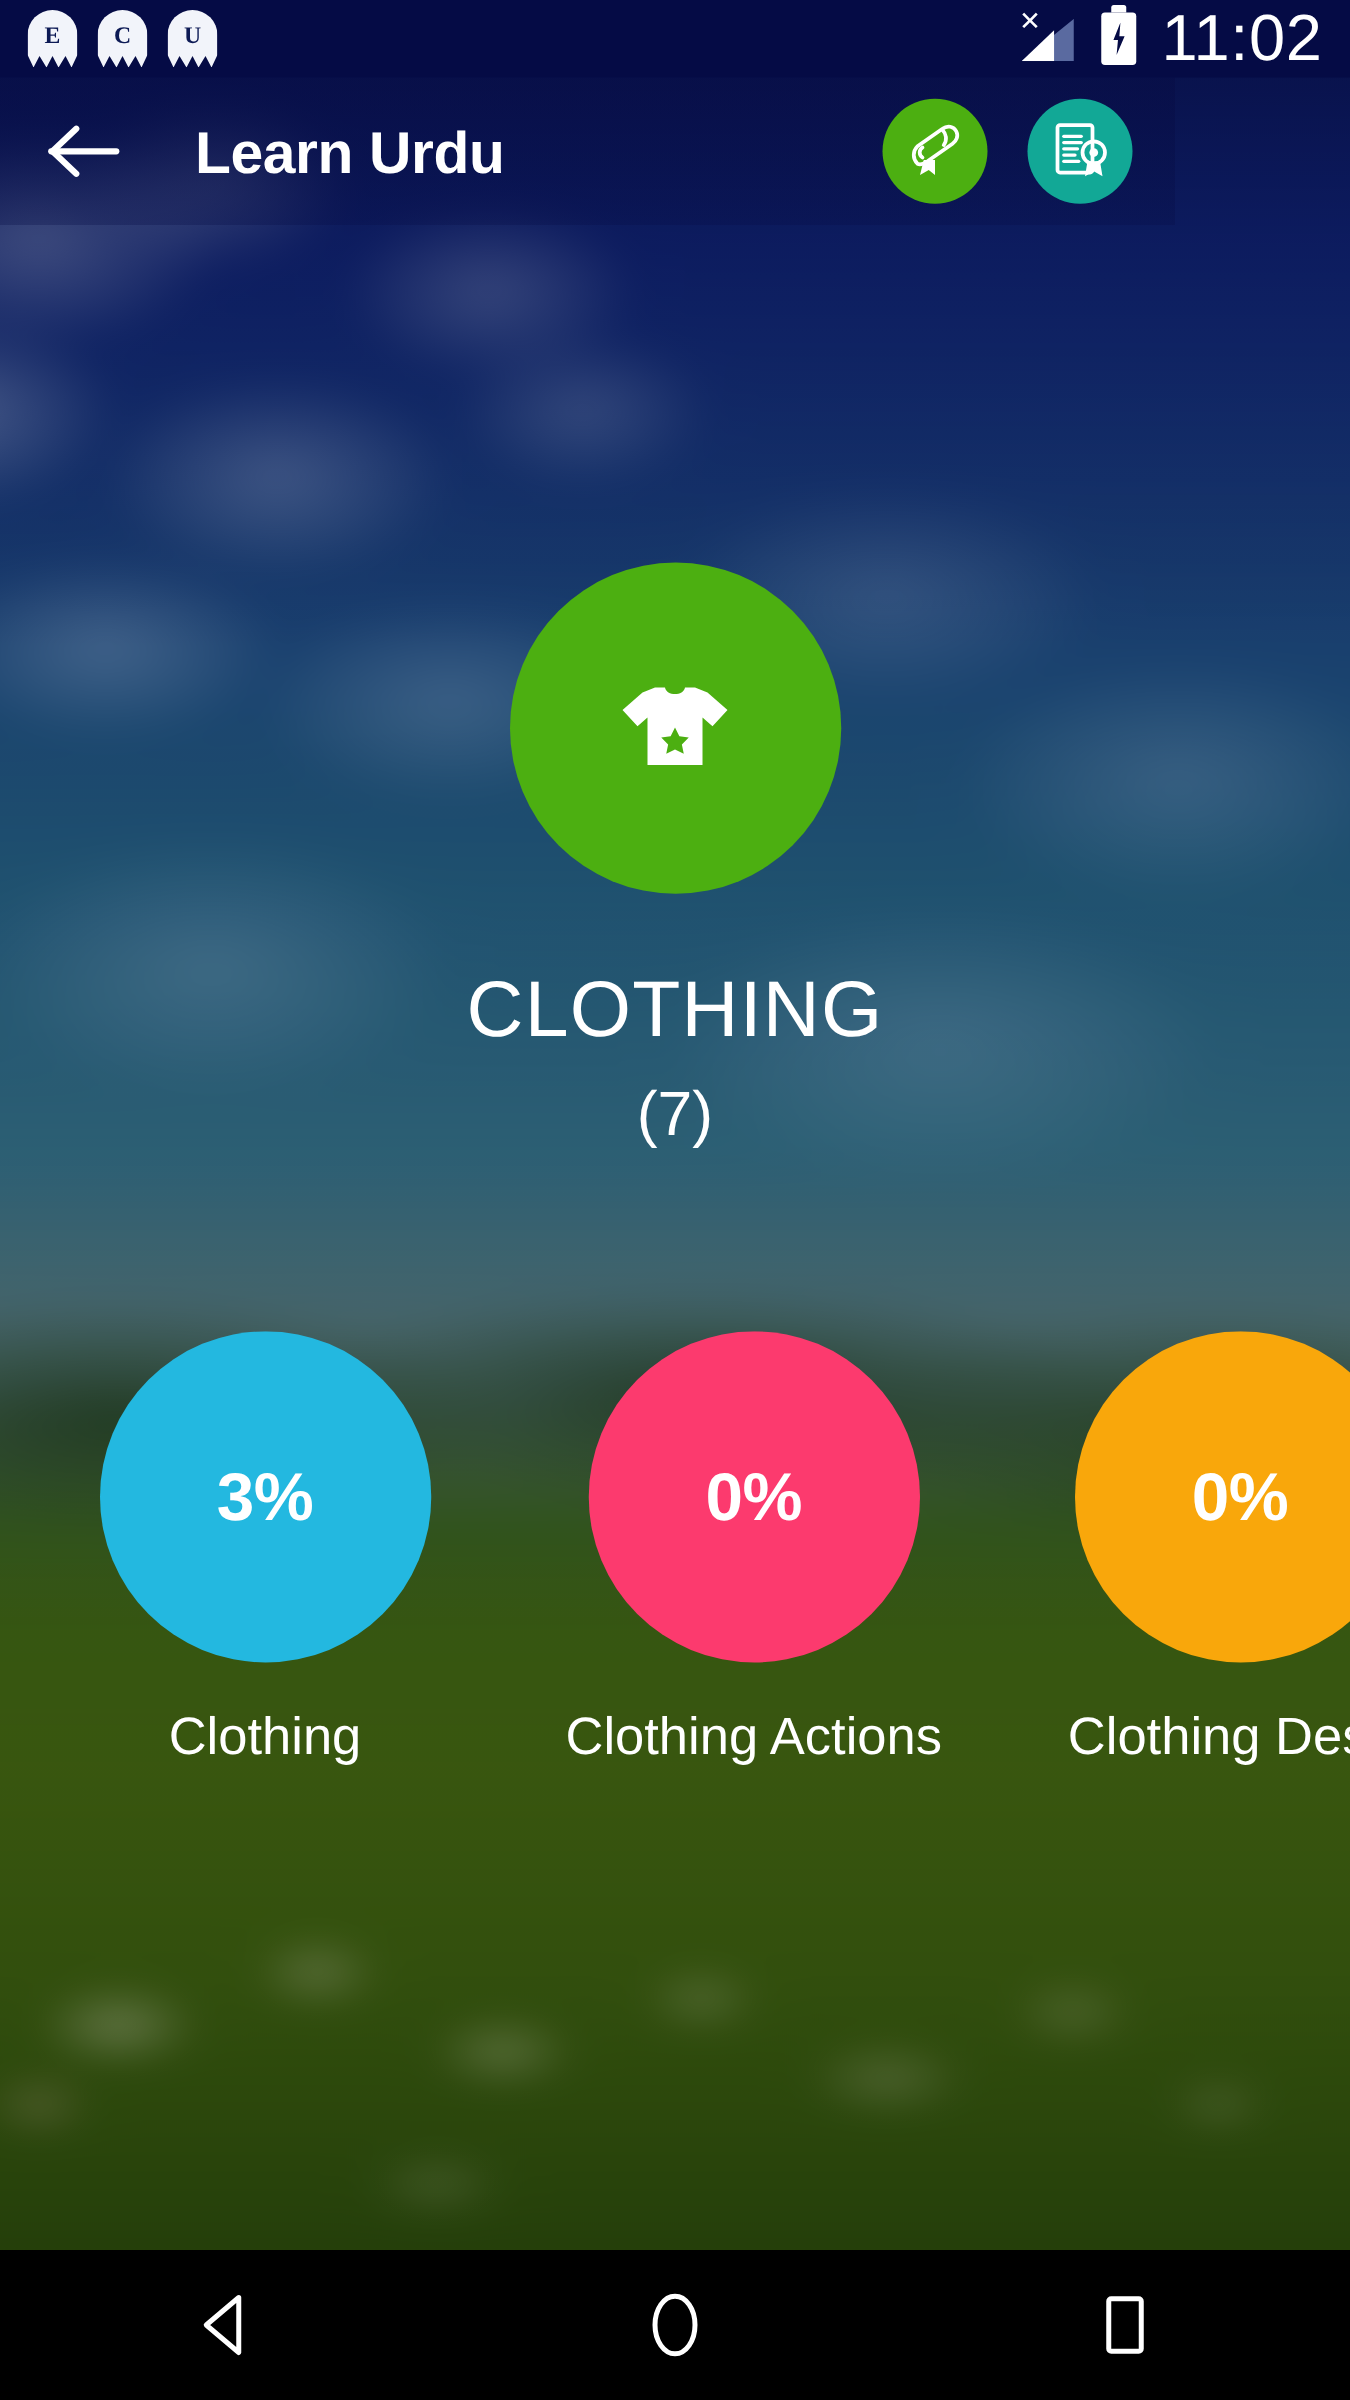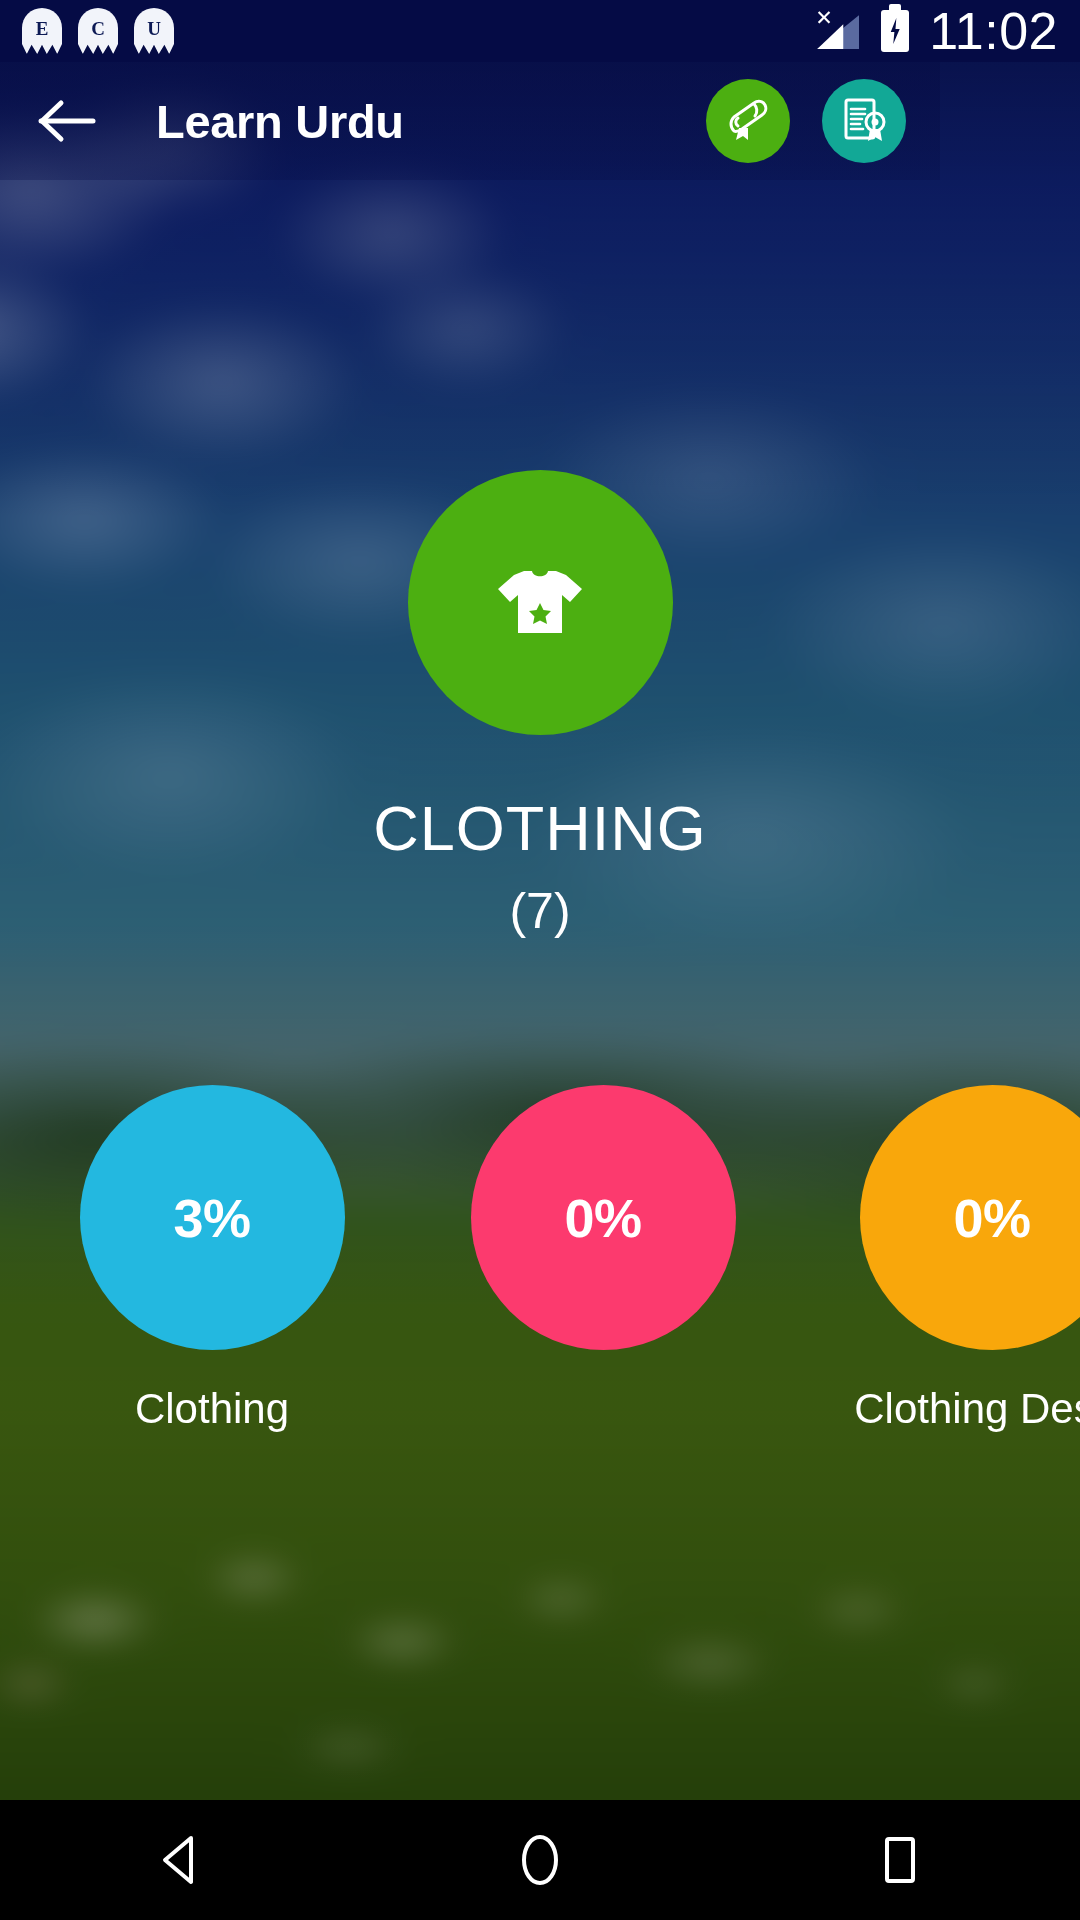--- a/index.html
+++ b/index.html
@@ -227,21 +227,21 @@
     justify-content: center;
     cursor: pointer;
     flex: 0 0 auto;
   }
   .fab-green { background: #4caf11; }
   .fab-teal  { background: #12a896; }
 
   
   .content {
     position: absolute;
-    left: 0; top: 192px;
+    left: 0; top: 172px;
     width: 1080px;
     height: 1620px;
     z-index: 20;
   }
 
   .hero {
     position: absolute;
     left: 0; top: 0;
     width: 1080px;
     text-align: center;
@@ -431,20 +431,21 @@
         <div class="cat-circle" style="background:#23b8e0">
           <span class="cat-pct">3%</span>
         </div>
         <div class="cat-label">Clothing</div>
       </div>
 
       <div class="cat-item" style="left:443px">
         <div class="cat-circle" style="background:#fc3a6e">
           <span class="cat-pct">0%</span>
         </div>
+        <div class="cat-label">Clothing Actions</div>
       </div>
 
       <div class="cat-item" style="left:832px">
         <div class="cat-circle" style="background:#f9a70b">
           <span class="cat-pct">0%</span>
         </div>
         <div class="cat-label">Clothing Descr</div>
       </div>
 
     </div>

